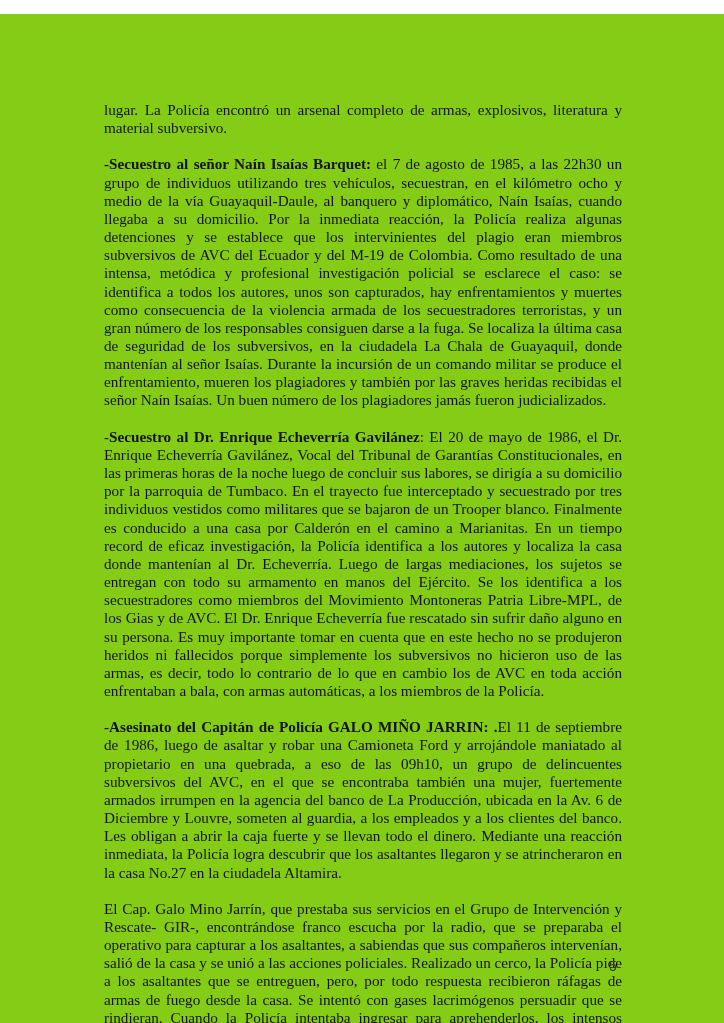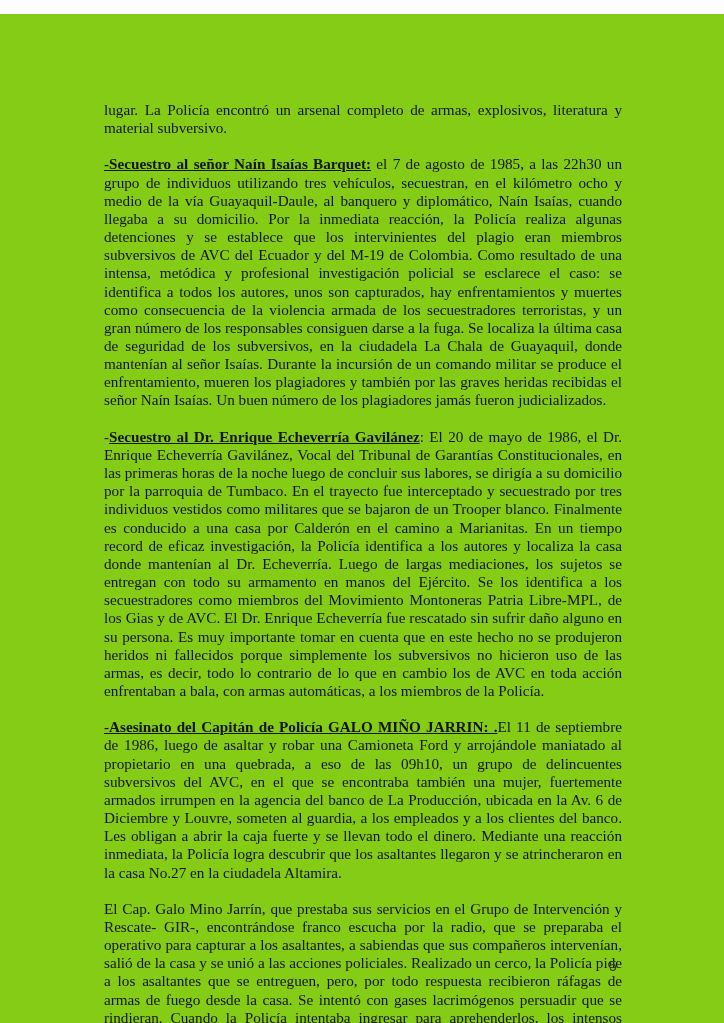--- a/index.html
+++ b/index.html
@@ -31,21 +31,20 @@
       line-height: 18.15px;
       color: #141414;
       text-align: justify;
     }
     .para {
       margin: 0 0 18.15px 0;
       text-align: justify;
     }
     .para .title {
       font-weight: bold;
-      text-decoration: underline;
     }
     .page-number {
       position: absolute;
       left: 609px;
       top: 944px;
       font-family: "Liberation Sans", "DejaVu Sans", sans-serif;
       font-size: 14px;
       color: #333333;
     }
   </style>

